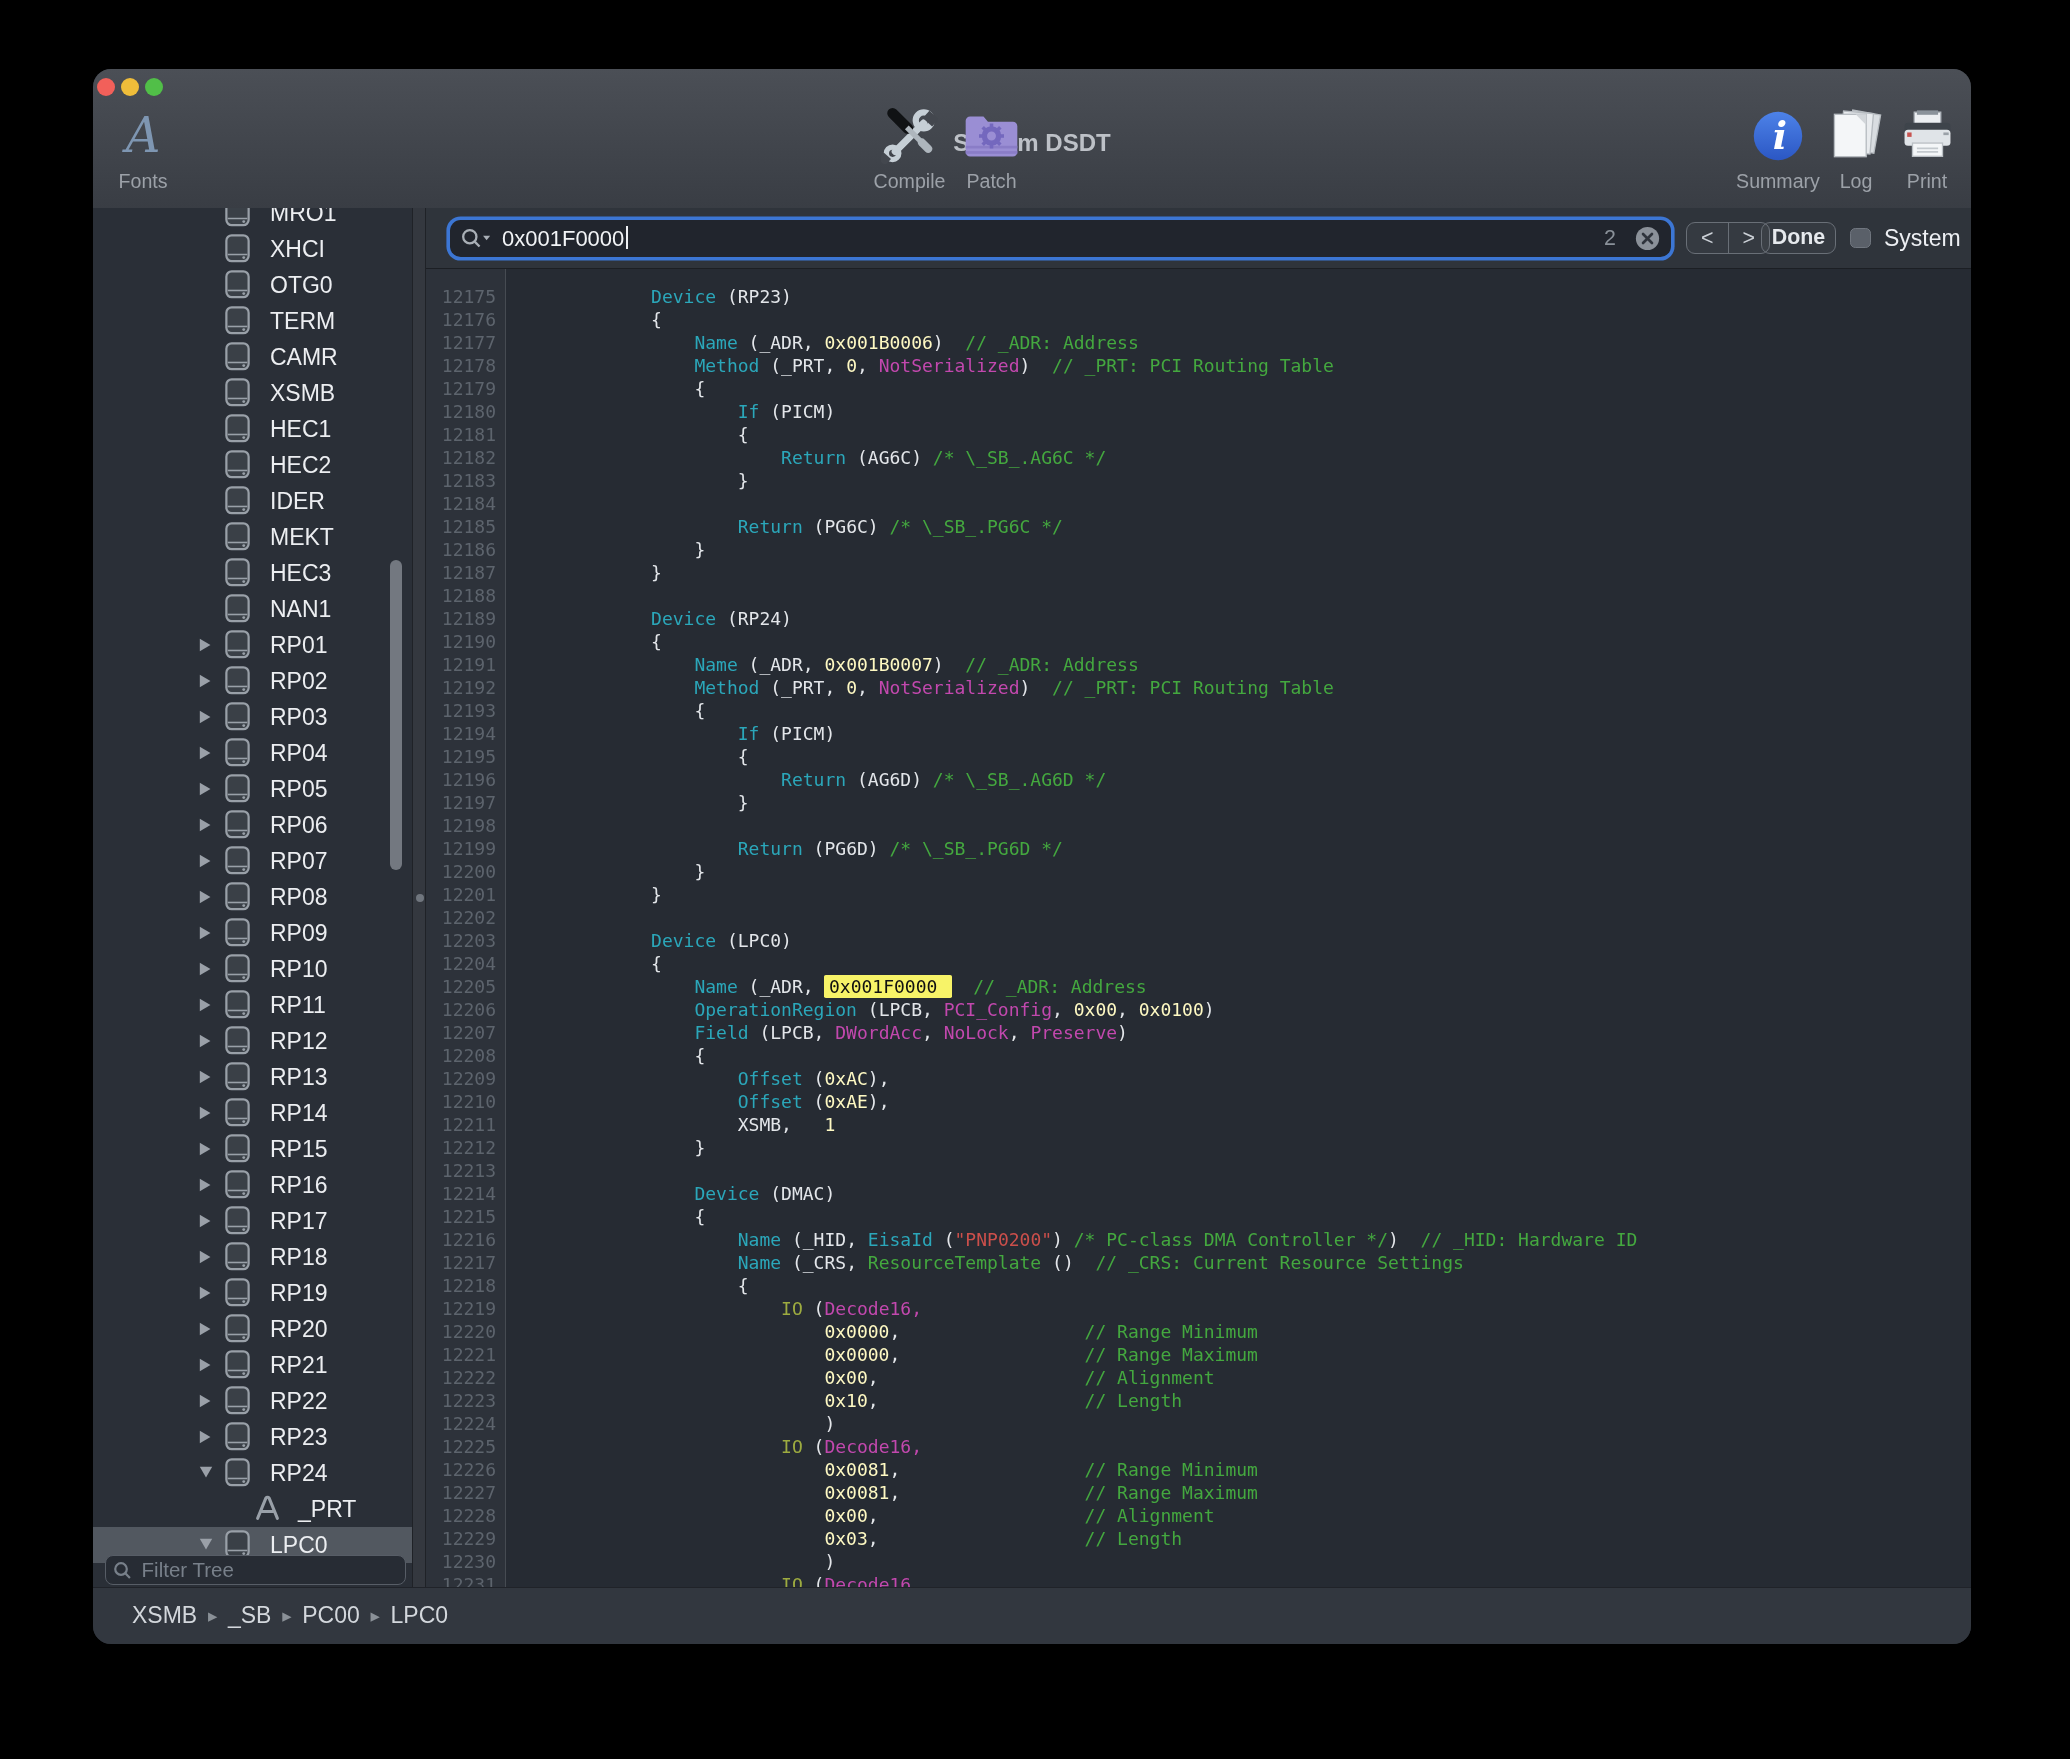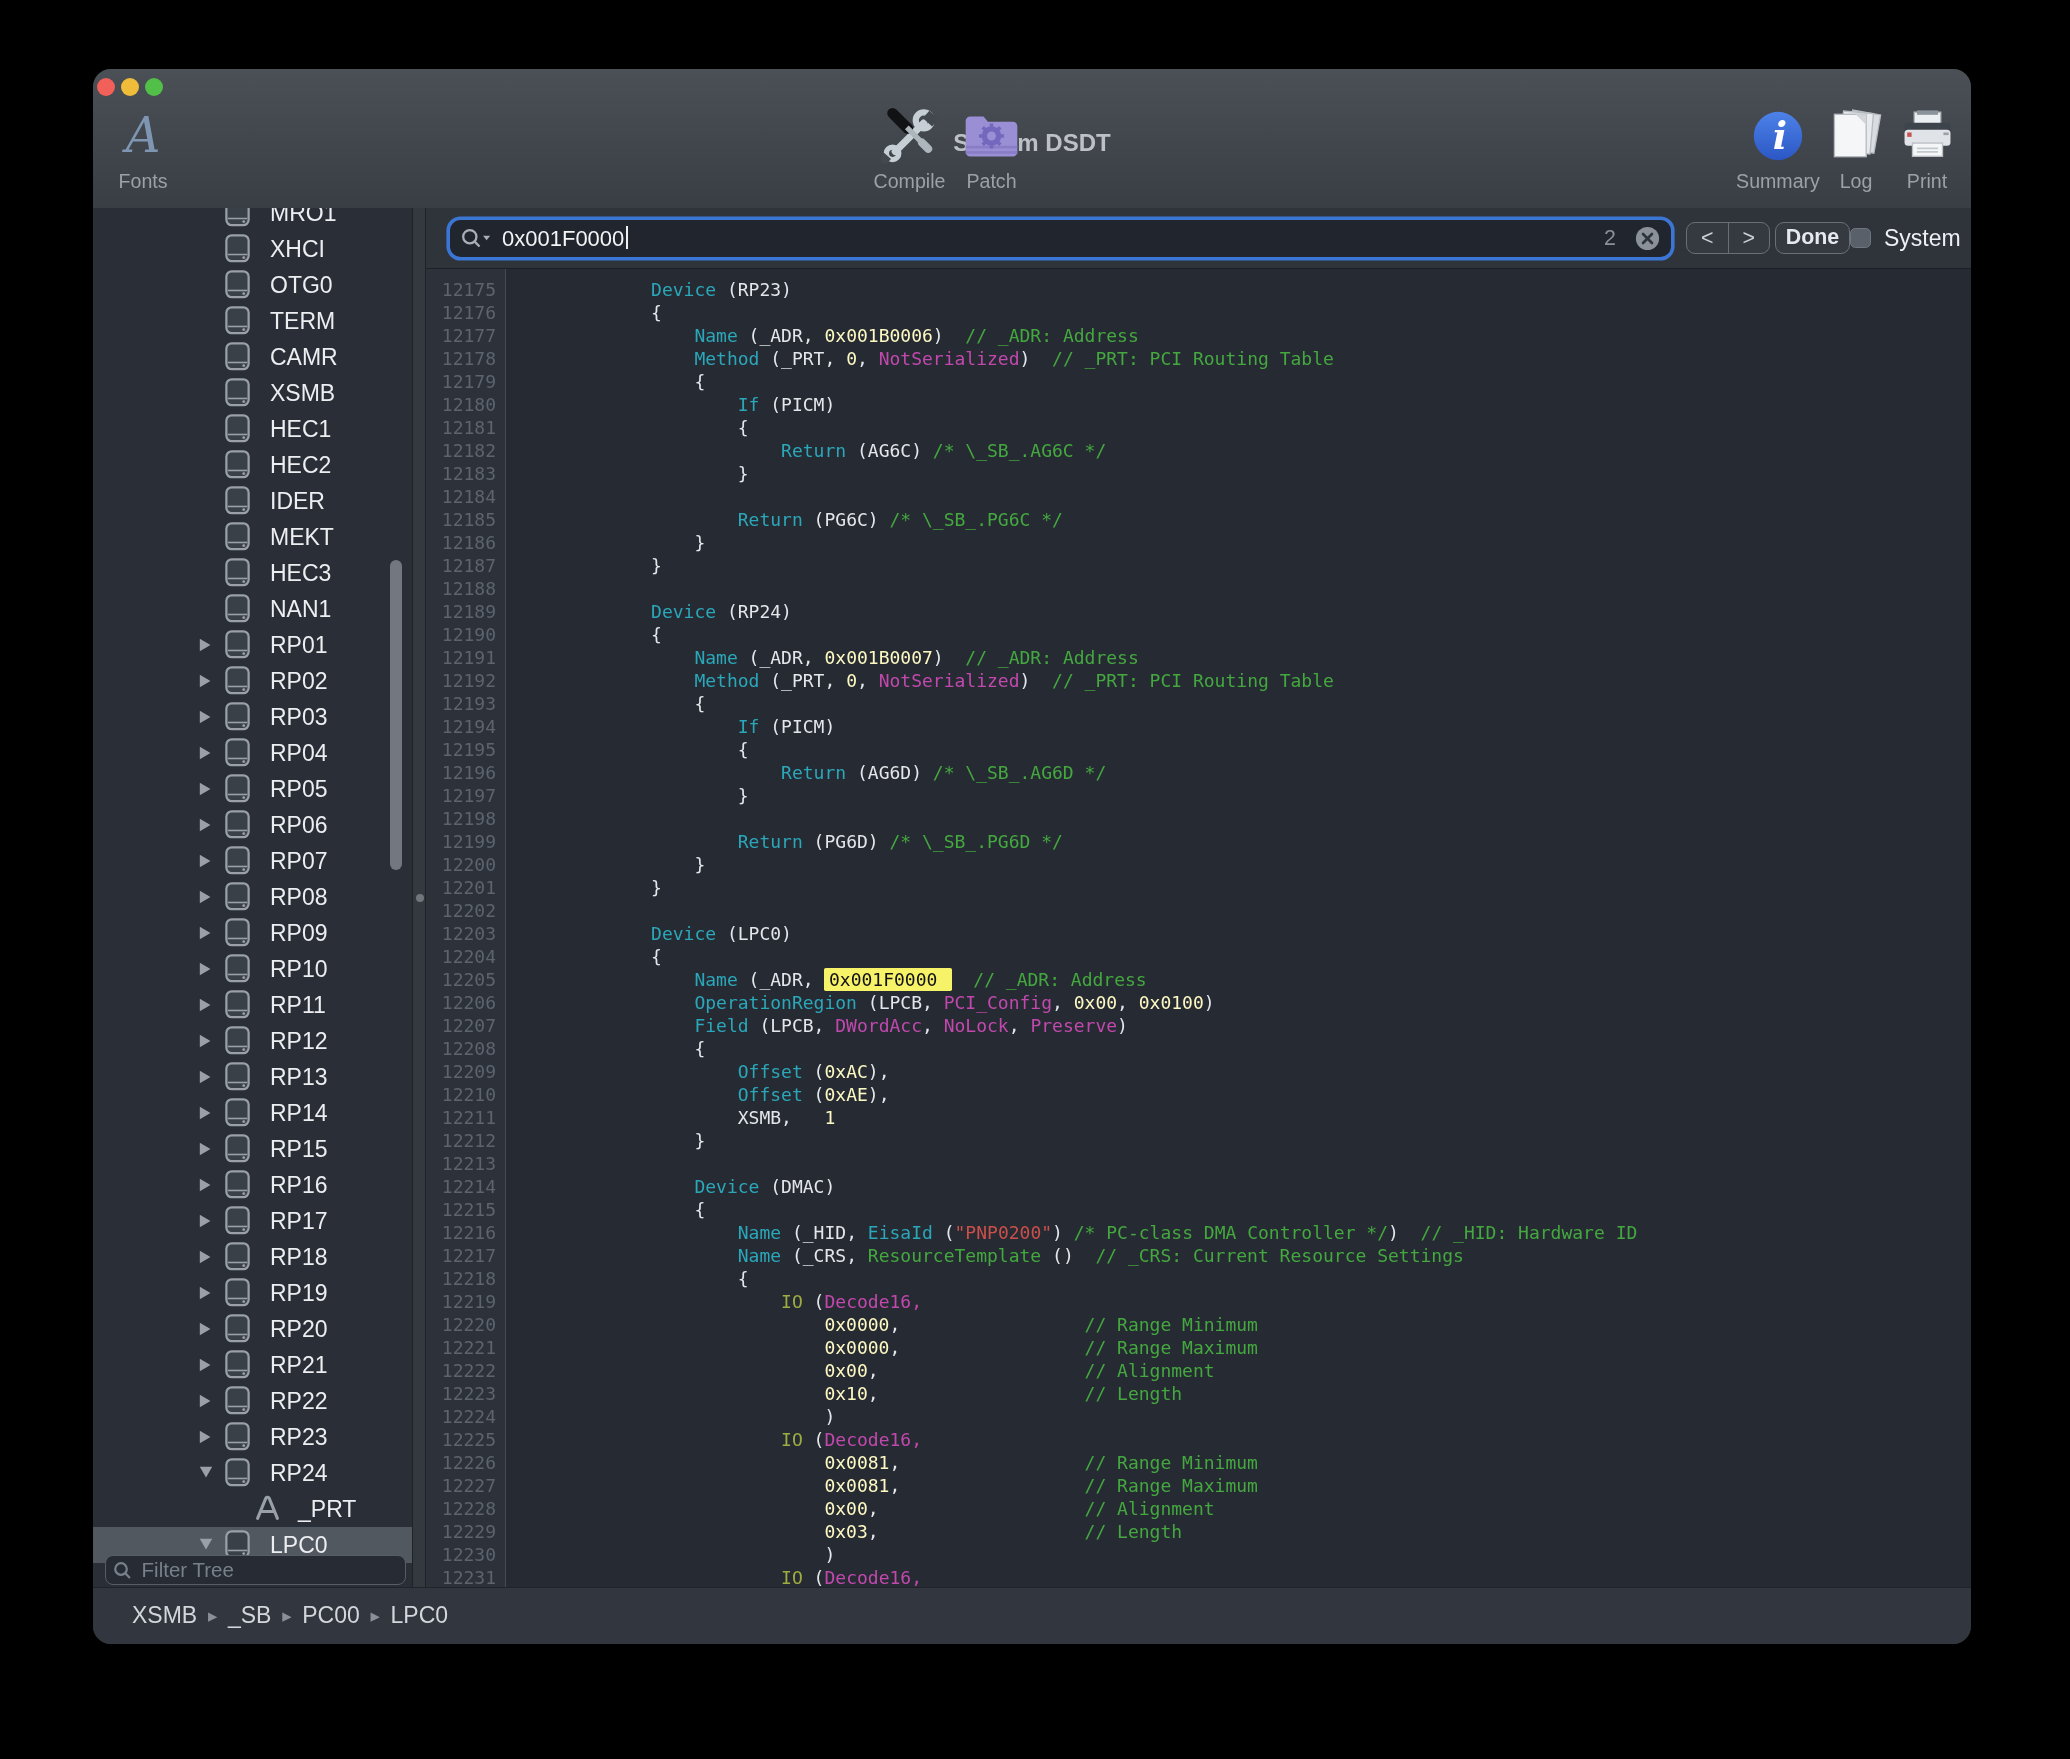--- a/index.html
+++ b/index.html
@@ -42,21 +42,21 @@
   .search-text{position:absolute;left:52px;top:0;line-height:37px;font-size:22px;color:#F2F4F6;white-space:pre;}
   .caret{display:inline-block;width:1.8px;height:23px;background:#EDEFF2;vertical-align:-3.6px;margin-left:1.8px;}
   .match-count{position:absolute;right:55px;top:0;line-height:37px;font-size:21.4px;color:#8A9199;}
   .clear-btn{position:absolute;right:10.7px;top:6.2px;width:25px;height:25px;}
   .seg{position:absolute;left:1260px;top:14.3px;width:84px;height:32px;display:flex;
     border:1.8px solid #696F77;border-radius:9px;box-sizing:border-box;background:rgba(255,255,255,.03);}
   .seg button{flex:1;background:none;border:none;color:#CBD0D6;font-size:21.4px;line-height:27px;padding:0;}
   .seg .prev{border-right:1.8px solid #696F77;}
   .done-btn{position:absolute;left:1335px;top:14.3px;width:75px;height:32px;border:1.8px solid #696F77;
     border-radius:9px;box-sizing:border-box;background:rgba(255,255,255,.03);
-    color:#E6E9ED;font-size:21.4px;font-weight:600;text-align:center;line-height:28px;margin-left:14px;}
+    color:#E6E9ED;font-size:21.4px;font-weight:600;text-align:center;line-height:28px;}
   .replace-box{position:absolute;left:1424px;top:19.6px;width:20.5px;height:20.5px;background:#5A6069;
     border:0.9px solid #70767F;border-radius:5.3px;box-sizing:border-box;}
   .replace-label{position:absolute;left:1458px;top:0;line-height:61px;font-size:23px;color:#EDEFF3;}
   
   .sidebar{position:absolute;left:0;top:139px;width:319px;height:1379px;background:#2A2F37;overflow:hidden;}
   .tree{margin-top:-13.4px;position:relative;}
   .row{position:relative;height:36px;}
   .row.selected{background:#525860;}
   .tri{position:absolute;left:105px;top:10.7px;width:16px;height:16px;}
   .dev-icon{position:absolute;left:132px;top:3.6px;}
@@ -67,21 +67,21 @@
   .filter{position:absolute;left:11.6px;top:1347px;width:301px;height:30px;border:1.8px solid #575D66;
     border-radius:8px;box-sizing:border-box;background:#272C34;}
   .filter-icon{position:absolute;left:7.1px;top:4.5px;}
   .filter-ph{position:absolute;left:36px;top:0;line-height:27px;font-size:20.5px;color:#78808A;}
   .pane-divider{position:absolute;left:319px;top:139px;width:14.3px;height:1379px;background:#34383F;
     border-left:0.9px solid #1F2227;border-right:0.9px solid #1F2227;box-sizing:border-box;}
   .divider-dot{position:absolute;left:2.7px;top:686px;width:8px;height:8px;border-radius:50%;background:#70767E;}
   
   .codearea{position:absolute;left:333px;top:200px;width:1545px;height:1318px;background:#262B33;overflow:hidden;}
   .gutter-bg{position:absolute;left:0;top:0;width:79px;height:100%;background:#2D323A;border-right:0.9px solid #464B52;}
-  .code-lines{position:absolute;left:0;top:9px;width:100%;
+  .code-lines{position:absolute;left:0;top:16px;width:100%;
     font-family:"DejaVu Sans Mono",monospace;font-size:18px;line-height:23px;white-space:pre;}
   .cl{display:flex;}
   .ln{width:70px;padding-right:9px;text-align:right;color:#5D646D;flex:none;}
   .lc{padding-left:16px;}
   .tk-w{color:#E3E6EA}.tk-k{color:#2BA7BA}.tk-n{color:#fef9c3}.tk-m{color:#C248AE}
   .tk-g{color:#44A83F}.tk-o{color:#9DAB40}.tk-r{color:#CB4F4B}
   .tk-h{background:#F7F368;color:#111;padding:0.9px 14.3px 0.9px 4.5px;border-radius:1.8px;}
   
   .statusbar{position:absolute;left:0;top:1518px;width:100%;height:58px;background:#32373F;
     border-top:0.9px solid #202329;box-sizing:border-box;}

